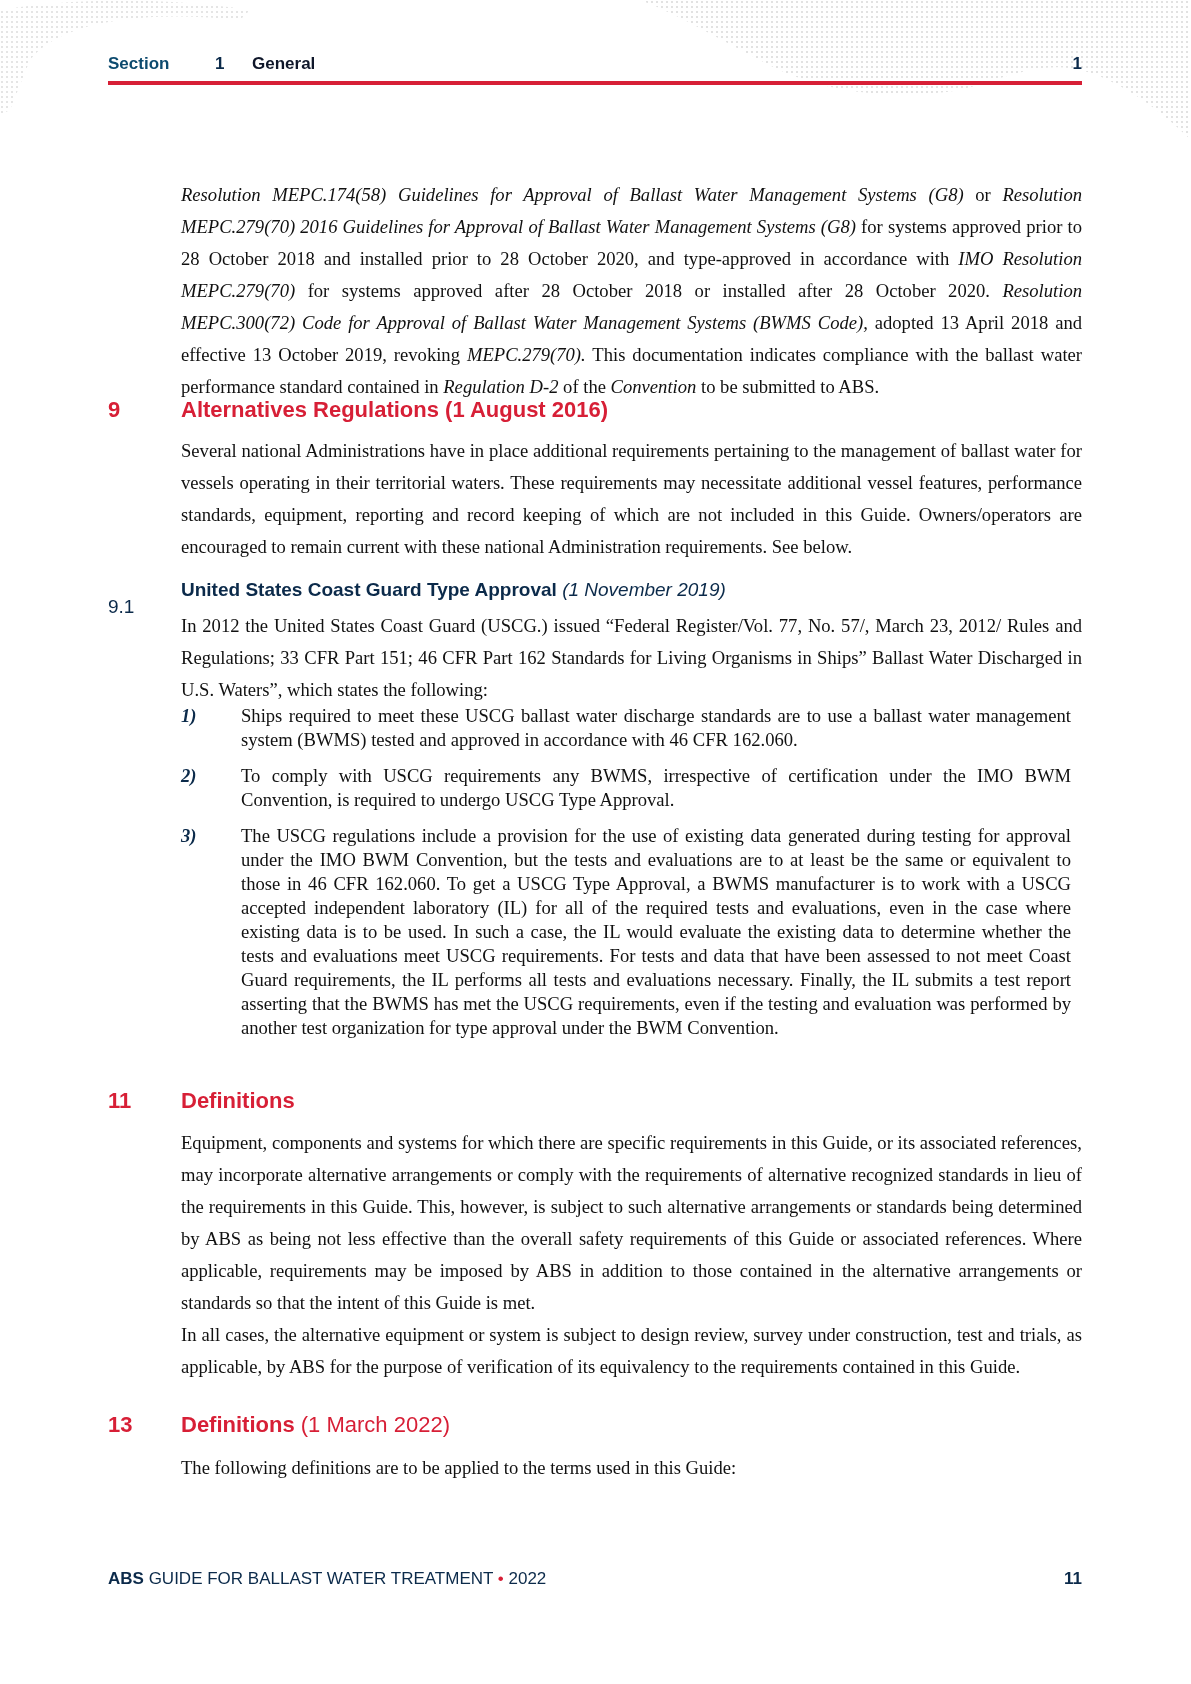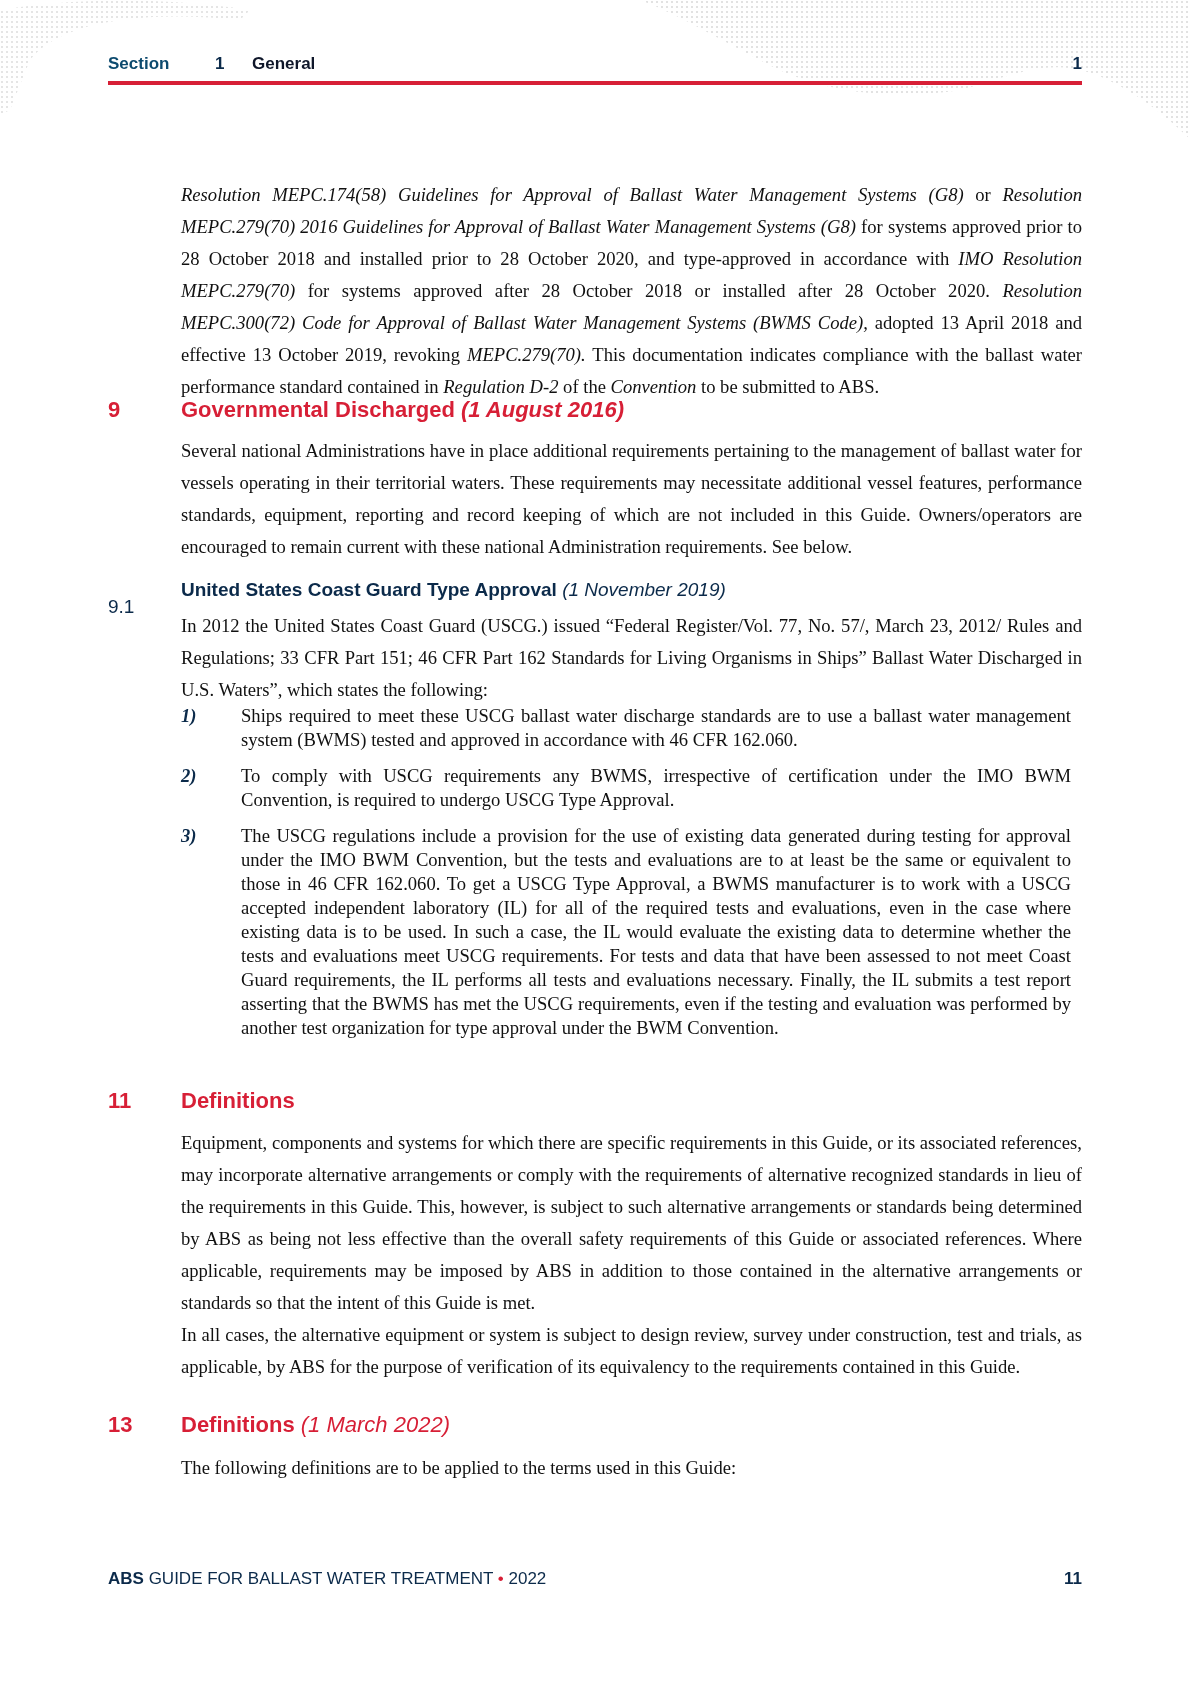--- a/index.html
+++ b/index.html
@@ -10,21 +10,21 @@
     .header .sec-num { position: absolute; left: 107px; top: 0; font: bold 17px "Liberation Sans", sans-serif; color: #0b2a4a; }
     .header .sec-title { position: absolute; left: 144px; top: 0; font: bold 17px "Liberation Sans", sans-serif; color: #0f172a; }
     .header .sec-page { position: absolute; right: 0; top: 0; font: bold 17px "Liberation Sans", sans-serif; color: #0b2a4a; }
     .header-rule { position: absolute; left: 108px; top: 81px; width: 974px; height: 4px; background: #d71f36; }
 
     .block { position: absolute; left: 181px; width: 901px; font-size: 18.6px; line-height: 32px; text-align: justify; }
     .block i { font-style: italic; }
     .h1 { position: absolute; left: 108px; width: 974px; font: bold 22px "Liberation Sans", sans-serif; color: #d71f36; }
     .h1 .num { position: absolute; left: 0; top: 0; }
     .h1 .txt { position: absolute; left: 73px; top: 0; white-space: nowrap; }
-    .h1 .date { font-style: italic; }
+    .h1 .date { }
     .h1 .date.light { font-weight: normal; }
     .h2 { position: absolute; left: 108px; width: 974px; font: bold 19px "Liberation Sans", sans-serif; color: #0b2a4a; }
     .h2 .num { position: absolute; left: 0; top: 17px; font-weight: normal; }
     .h2 .txt { position: absolute; left: 73px; top: 0; white-space: nowrap; }
     .h2 .date { font-style: italic; font-weight: normal; }
 
     .list-item { position: absolute; left: 181px; width: 901px; font-size: 18.6px; line-height: 24px; }
     .list-item .marker { position: absolute; left: 0; top: 0; font-weight: bold; font-style: italic; color: #0b2a4a; }
     .list-item .text { position: absolute; left: 60px; width: 830px; text-align: justify; }
 
@@ -51,21 +51,21 @@
   <span class="sec-num">1</span>
   <span class="sec-title">General</span>
   <span class="sec-page">1</span>
 </div>
 <div class="header-rule"></div>
 
 <div class="block" id="intro" style="top:179px;"><i>Resolution MEPC.174(58) Guidelines for Approval of Ballast Water Management Systems (G8)</i><span> or </span><i>Resolution MEPC.279(70) 2016 Guidelines for Approval of Ballast Water Management Systems (G8)</i><span> for systems approved prior to 28 October 2018 and installed prior to 28 October 2020, and type-approved in accordance with </span><i>IMO Resolution MEPC.279(70)</i><span> for systems approved after 28 October 2018 or installed after 28 October 2020. </span><i>Resolution MEPC.300(72) Code for Approval of Ballast Water Management Systems (BWMS Code),</i><span> adopted 13 April 2018 and effective 13 October 2019, revoking </span><i>MEPC.279(70).</i><span> This documentation indicates compliance with the ballast water performance standard contained in </span><i>Regulation D-2</i><span> of the </span><i>Convention</i><span> to be submitted to ABS.</span></div>
 
 <div class="h1" style="top:397px;">
   <span class="num">9</span>
-  <span class="txt"><span>Governmental Discharged</span> <span class="date">(1 August 2016)</span></span>
+  <span class="txt"><span>Alternatives Regulations</span> <span class="date">(1 August 2016)</span></span>
 </div>
 <div class="block" style="top:435px;">Several national Administrations have in place additional requirements pertaining to the management of ballast water for vessels operating in their territorial waters. These requirements may necessitate additional vessel features, performance standards, equipment, reporting and record keeping of which are not included in this Guide. Owners/operators are encouraged to remain current with these national Administration requirements. See below.</div>
 
 <div class="h2" style="top:579px;">
   <span class="num">9.1</span>
   <span class="txt"><span>United States Coast Guard Type Approval</span> <span class="date">(1 November 2019)</span></span>
 </div>
 <div class="block" style="top:610px;">In 2012 the United States Coast Guard (USCG.) issued “Federal Register/Vol. 77, No. 57/, March 23, 2012/ Rules and Regulations; 33 CFR Part 151; 46 CFR Part 162 Standards for Living Organisms in Ships” Ballast Water Discharged in U.S. Waters”, which states the following:</div>
 
 <div class="list-item" style="top:704px;">

